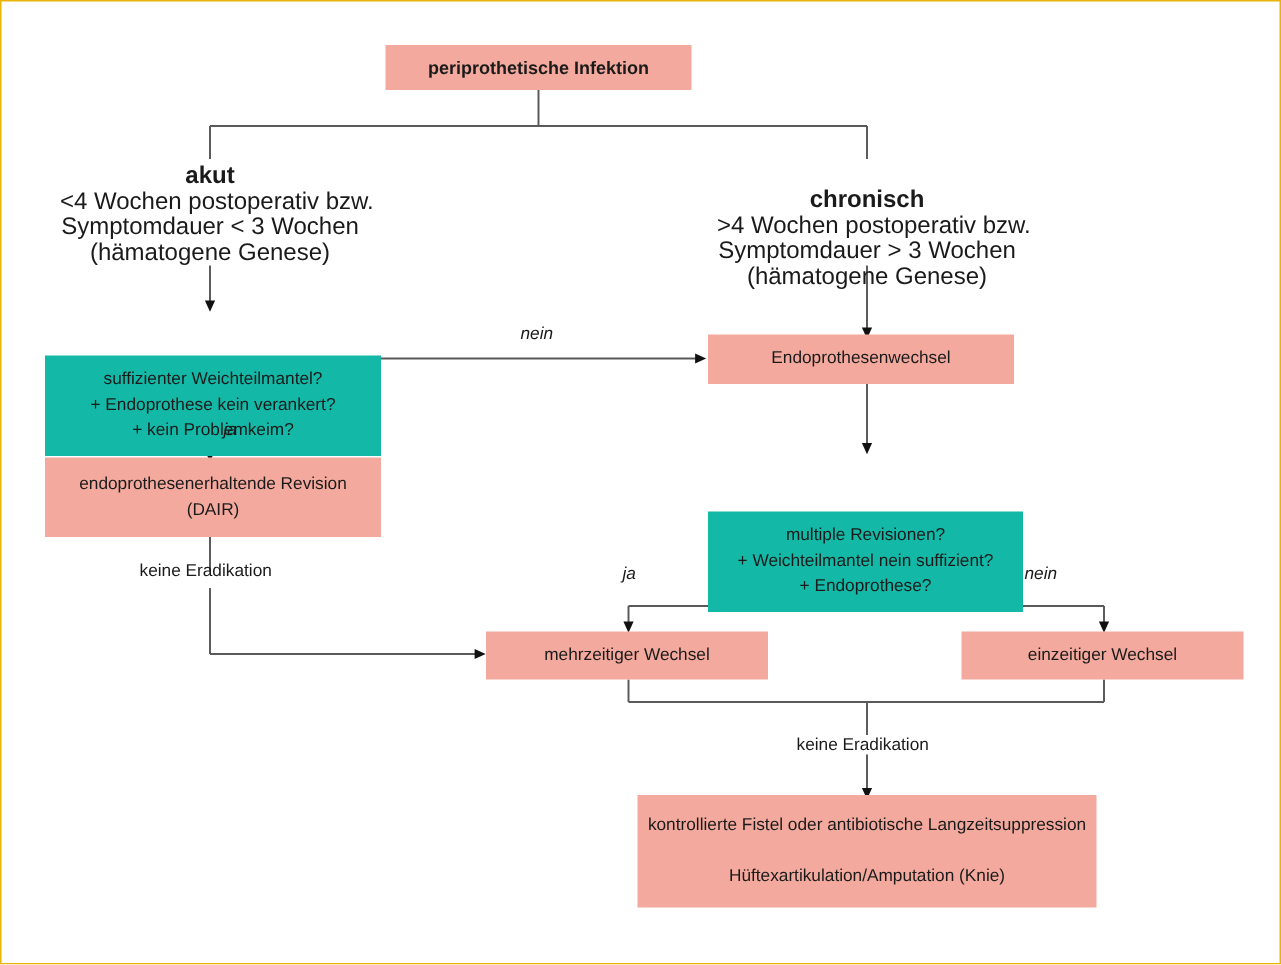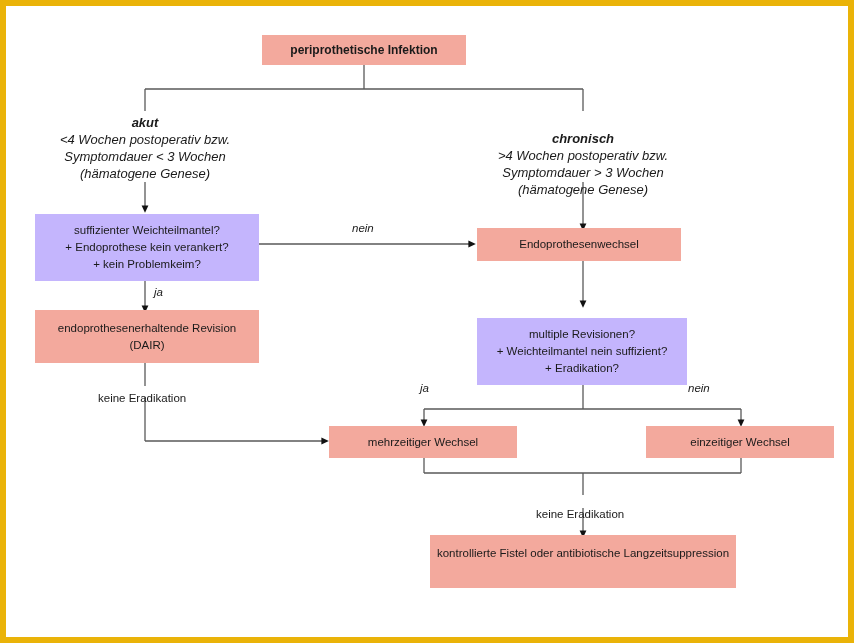--- a/index.html
+++ b/index.html
@@ -9,61 +9,59 @@
   }
   body {
     font-family: "Liberation Sans", sans-serif;
   }
   #canvas {
     position: relative;
     width: 854px;
     height: 643px;
     background: #ffffff;
     box-sizing: border-box;
-    border: 6px solid #eab308;
+    border: 1px solid #eab308;
     overflow: hidden;
   }
   .box {
     position: absolute;
     box-sizing: border-box;
     display: flex;
     align-items: center;
     justify-content: center;
     text-align: center;
     color: #1a1a1a;
     font-size: 11.5px;
     line-height: 17px;
     padding: 2px 6px;
   }
   .box.pink { background: #f3a99d; }
-  .box.blue { background: #c4b5fd; }
+  .box.blue { background: #14b8a6; margin-top: 28px; }
   .box.bold { font-weight: bold; font-size: 12px; }
   .box .inner { width: 100%; }
 
   .plain {
     position: absolute;
     color: #1a1a1a;
-    font-size: 13px;
+    font-size: 16px;
     line-height: 17px;
     text-align: center;
     white-space: nowrap;
-    font-style: italic;
   }
   .plain.head { text-align: center; }
   .plain .ttl { font-weight: bold; display: block; }
   .edge-label {
     position: absolute;
     font-size: 11.5px;
     font-style: italic;
     color: #1a1a1a;
     white-space: nowrap;
   }
   .edge-label.upright {
     font-style: normal;
-    margin-top: 12px;
   }
   svg.wires {
     position: absolute;
     left: 0;
     top: 0;
     width: 854px;
     height: 643px;
     pointer-events: none;
   }
 </style>
@@ -147,40 +145,41 @@
   </div>
 
   <div class="box pink" style="left:471px; top:222px; width:204px; height:33px;justify-content:center;">
     <span class="inner">Endoprothesenwechsel</span>
   </div>
 
   <div class="box blue" style="left:471px; top:312px; width:210px; height:67px;">
     <span class="inner">
       <span>multiple Revisionen?</span><br>
       <span>+ Weichteilmantel nein suffizient?</span><br>
-      <span>+ Eradikation?</span>
+      <span>+ Endoprothese?</span>
     </span>
   </div>
 
   <div class="box pink" style="left:29px; top:304px; width:224px; height:53px;text-align:center;">
     <span class="inner">endoprothesenerhaltende Revision (DAIR)</span>
   </div>
 
   <div class="box pink" style="left:640px; top:420px; width:188px; height:32px;">
     <span class="inner">einzeitiger Wechsel</span>
   </div>
 
   <div class="box pink" style="left:323px; top:420px; width:188px; height:32px;">
     <span class="inner">mehrzeitiger Wechsel</span>
   </div>
 
-  <div class="box pink" style="left:424px; top:529px; width:306px; height:53px;justify-content:center;">
+  <div class="box pink" style="left:424px; top:529px; width:306px; height:75px;justify-content:center;">
     <span class="inner">
       <span>kontrollierte Fistel oder antibiotische Langzeitsuppression</span><br>
       <br>
+      <span>Hüftexartikulation/Amputation (Knie)</span>
     </span>
   </div>
 
   <div class="edge-label" style="left:346px; top:216px;">nein</div>
 
   <div class="edge-label" style="left:148px; top:280px;">ja</div>
 
   <div class="edge-label upright" style="left:92px; top:374px;">keine Eradikation</div>
 
   <div class="edge-label" style="left:414px; top:376px;">ja</div>

